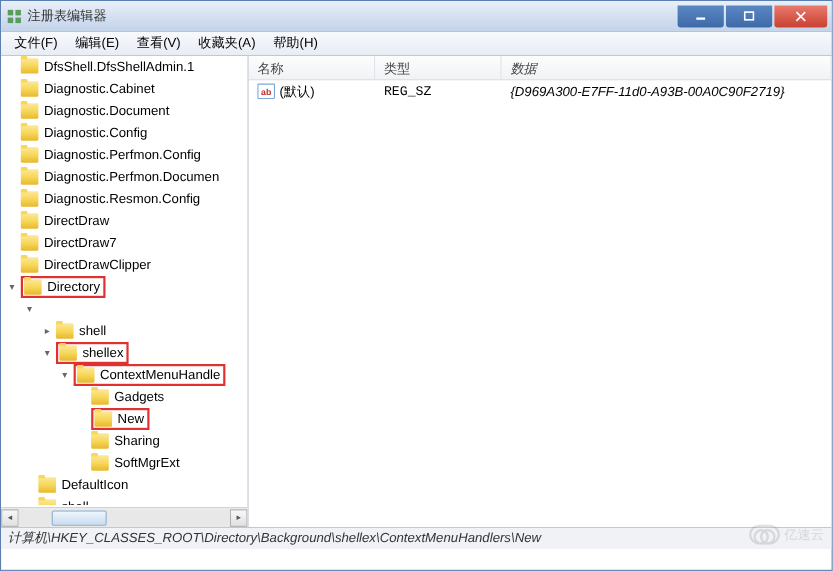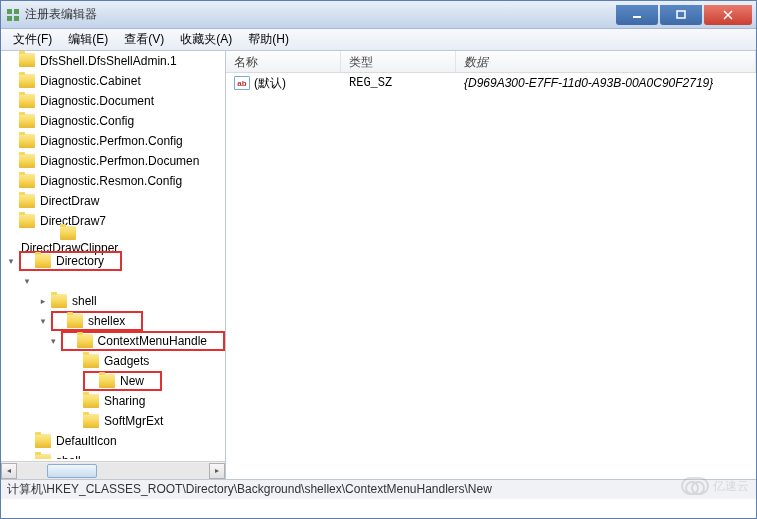--- a/index.html
+++ b/index.html
@@ -20,38 +20,38 @@
     .content { display: flex; height: 428px; }
     
     .tree-panel { width: 225px; border-right: 1px solid #c0c8d4; overflow: hidden; position: relative; background: #fff; }
     .tree-scroll { height: 408px; overflow: auto; }
     .tree-item { display: flex; align-items: center; height: 20px; white-space: nowrap; cursor: default; }
     .tree-toggle { width: 12px; height: 12px; display: flex; align-items: center; justify-content: center; font-size: 9px; color: #666; margin-right: 2px; }
     .tree-spacer { display: inline-block; }
     .folder-icon { width: 16px; height: 14px; margin-right: 3px; background: linear-gradient(to bottom, #fce89a 0%, #f7d85a 50%, #e8b830 100%); border-radius: 1px; position: relative; flex-shrink: 0; }
     .folder-icon::before { content: ''; position: absolute; top: -2px; left: 0; width: 6px; height: 3px; background: #f7d85a; border-radius: 1px 1px 0 0; }
     .tree-label { padding: 1px 2px; }
-    .highlighted { border: 2px solid #e03030; padding: 0 14px; margin: -1px 0; }
+    .highlighted { border: 2px solid #e03030; padding: 0 1px; margin: -1px 0; }
     
     .hscroll { height: 18px; background: #f0f0f0; border-top: 1px solid #d0d0d0; position: absolute; bottom: 0; left: 0; right: 0; display: flex; align-items: center; }
     .hscroll-btn { width: 16px; height: 16px; background: linear-gradient(to bottom, #f8f8f8, #e0e0e0); border: 1px solid #b0b0b0; display: flex; align-items: center; justify-content: center; font-size: 8px; color: #555; }
     .hscroll-track { flex: 1; height: 16px; background: #e8e8e8; position: relative; }
     .hscroll-thumb { position: absolute; left: 30px; width: 50px; height: 14px; top: 1px; background: linear-gradient(to bottom, #f0f6fc, #c8dcf0); border: 1px solid #8aaed0; border-radius: 2px; }
     
     .list-panel { flex: 1; background: #fff; overflow: hidden; }
     .list-header { height: 22px; background: linear-gradient(to bottom, #fdfdfd, #f0f2f5); border-bottom: 1px solid #d8dce2; display: flex; }
     .list-col { padding: 3px 8px; border-right: 1px solid #e0e4ea; color: #444; }
     .col-name { width: 115px; }
     .col-type { width: 115px; }
     .col-data { flex: 1; font-style: italic; }
     .list-row { display: flex; height: 20px; align-items: center; }
     .list-cell { padding: 2px 8px; }
     .value-icon { width: 16px; height: 14px; margin-right: 4px; background: #fff; border: 1px solid #7aa8d8; border-radius: 1px; display: inline-flex; align-items: center; justify-content: center; font-size: 8px; color: #c03030; font-weight: bold; flex-shrink: 0; }
     
-    .statusbar { height: 20px; background: #f0f2f5; border-top: 1px solid #c0c8d4; padding: 2px 6px; display: flex; align-items: center; color: #333; }
+    .statusbar { height: 20px; background: #f0f2f5; border-top: 1px solid #c0c8d4; padding: 2px 6px; display: flex; align-items: center; color: #333; font-style: italic; }
     
     .watermark { position: absolute; right: 8px; bottom: 24px; opacity: 0.25; font-size: 14px; color: #888; display: flex; align-items: center; gap: 4px; pointer-events: none; }
     .watermark-icon { width: 28px; height: 18px; border: 2px solid #888; border-radius: 9px; position: relative; }
     .watermark-icon::before, .watermark-icon::after { content: ''; position: absolute; width: 10px; height: 10px; border: 2px solid #888; border-radius: 50%; top: 2px; }
     .watermark-icon::before { left: 2px; }
     .watermark-icon::after { right: 2px; }
   </style>
 </head>
 <body>
 
@@ -164,21 +164,21 @@
           <span class="tree-spacer" style="width: 4px;"></span>
           <span class="tree-toggle"></span>
           <span style="display: inline-flex; align-items: center;">
             <span class="folder-icon"></span>
             <span class="tree-label">DirectDraw7</span>
           </span>
         </div>
         <div class="tree-item">
           <span class="tree-spacer" style="width: 4px;"></span>
           <span class="tree-toggle"></span>
-          <span style="display: inline-flex; align-items: center; flex-direction: column;">
+          <span style="display: inline-flex; align-items: center;">
             <span class="folder-icon"></span>
             <span class="tree-label">DirectDrawClipper</span>
           </span>
         </div>
         <div class="tree-item">
           <span class="tree-spacer" style="width: 4px;"></span>
           <span class="tree-toggle">▾</span>
           <span class="highlighted" style="display: inline-flex; align-items: center;">
             <span class="folder-icon"></span>
             <span class="tree-label">Directory</span>

